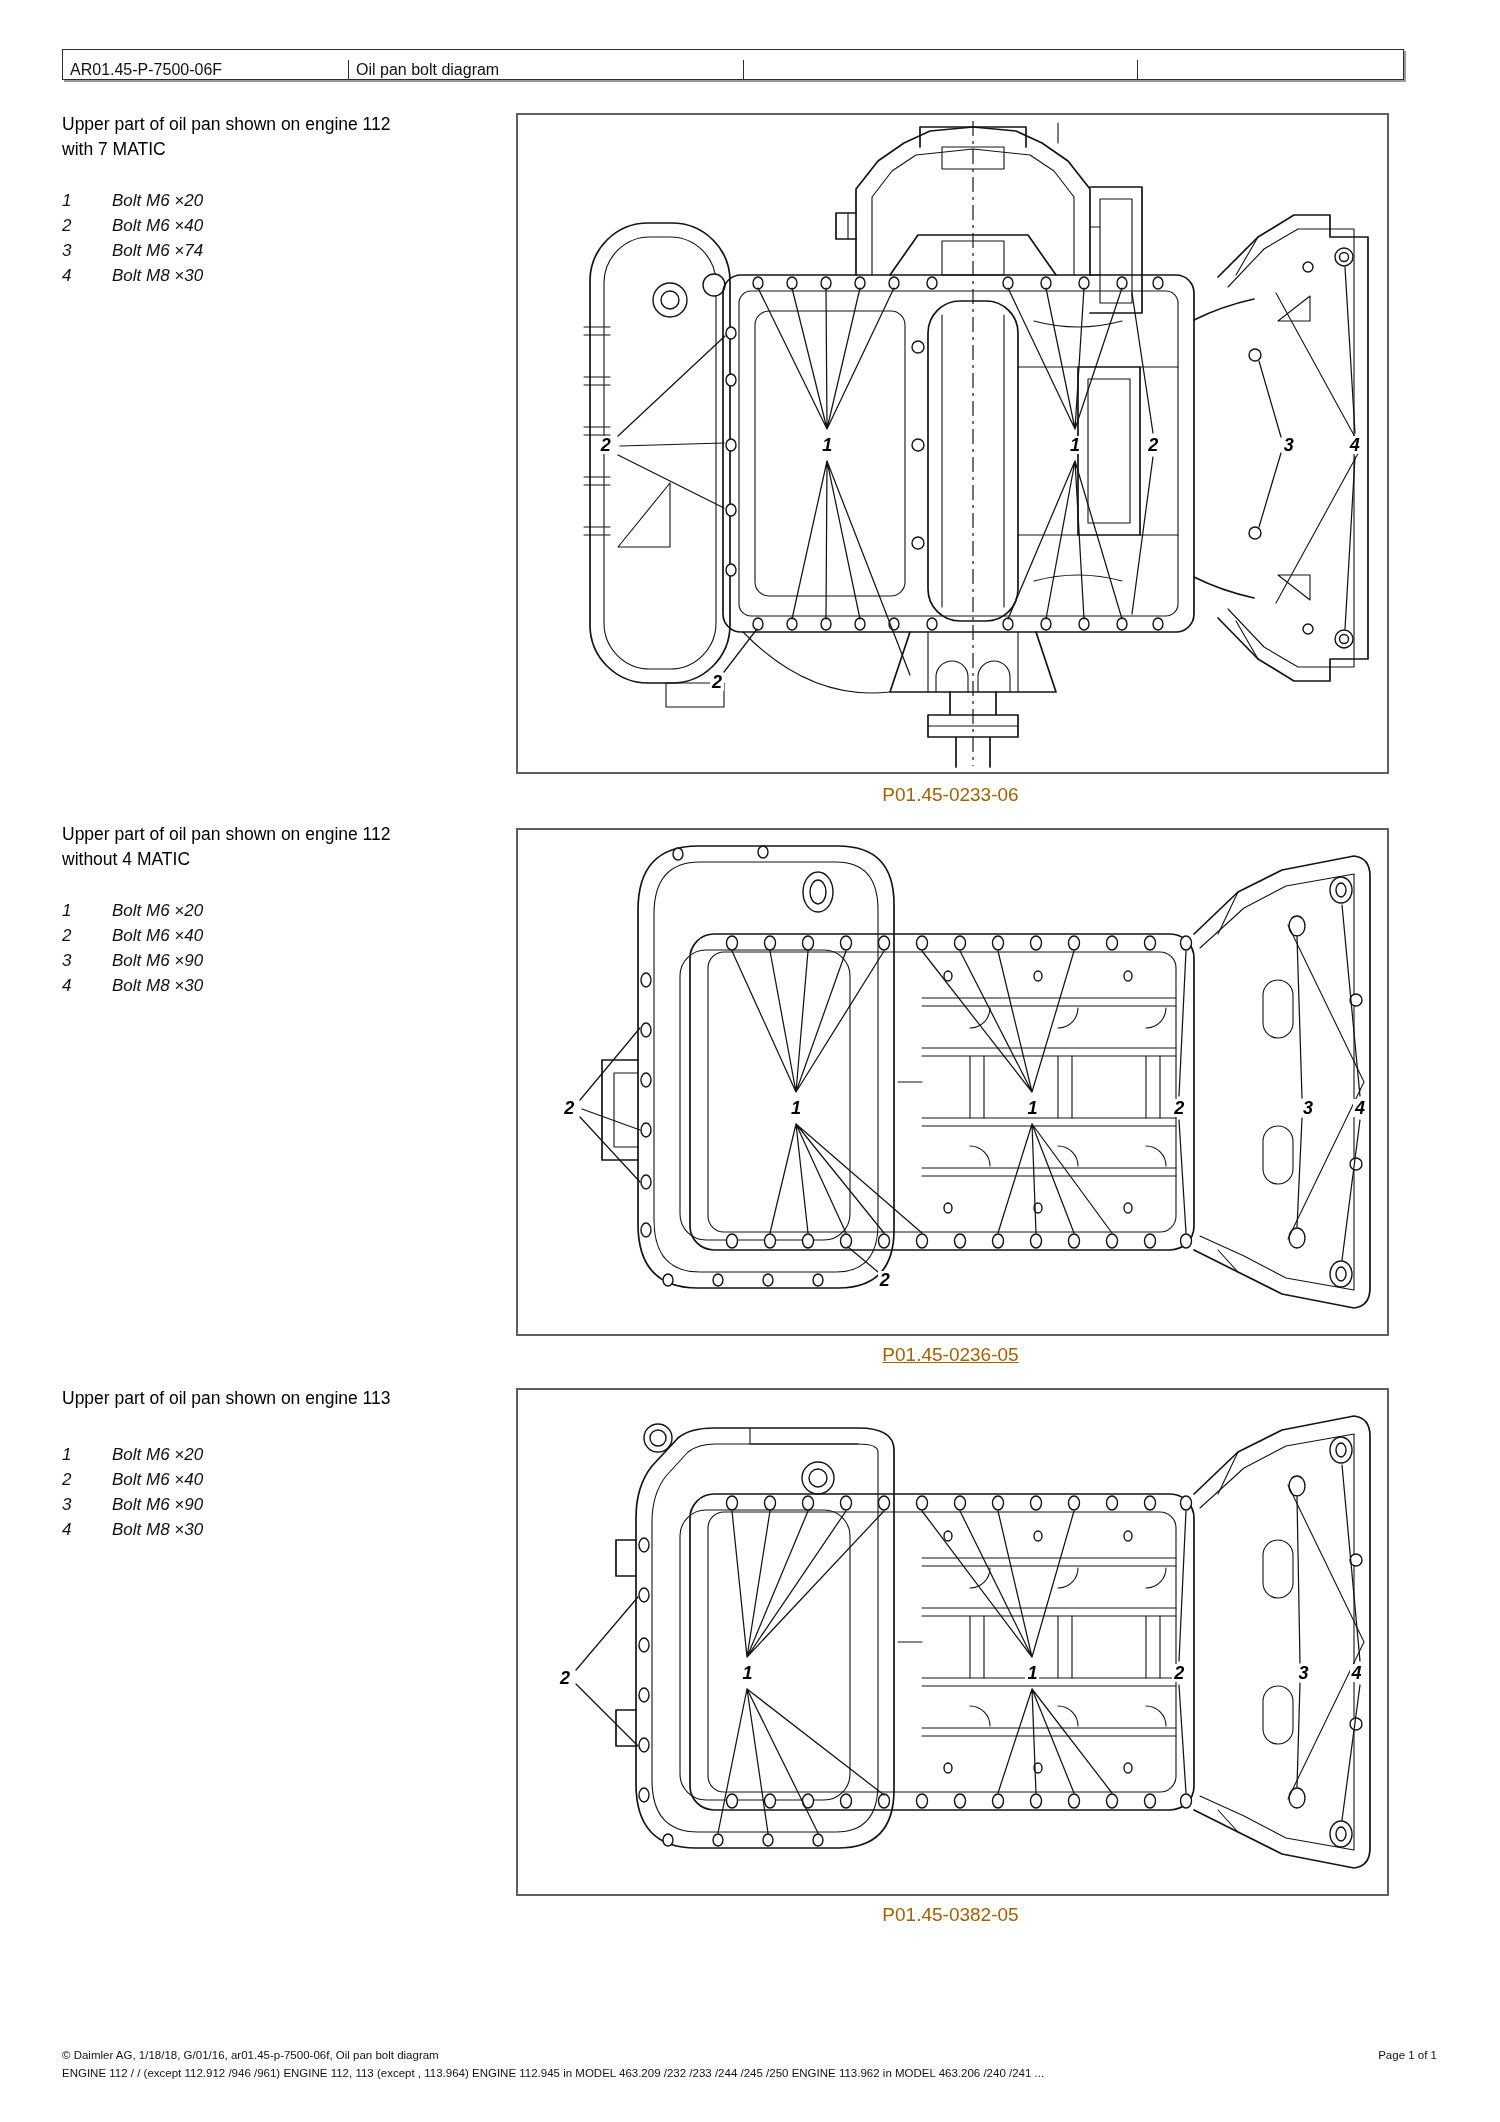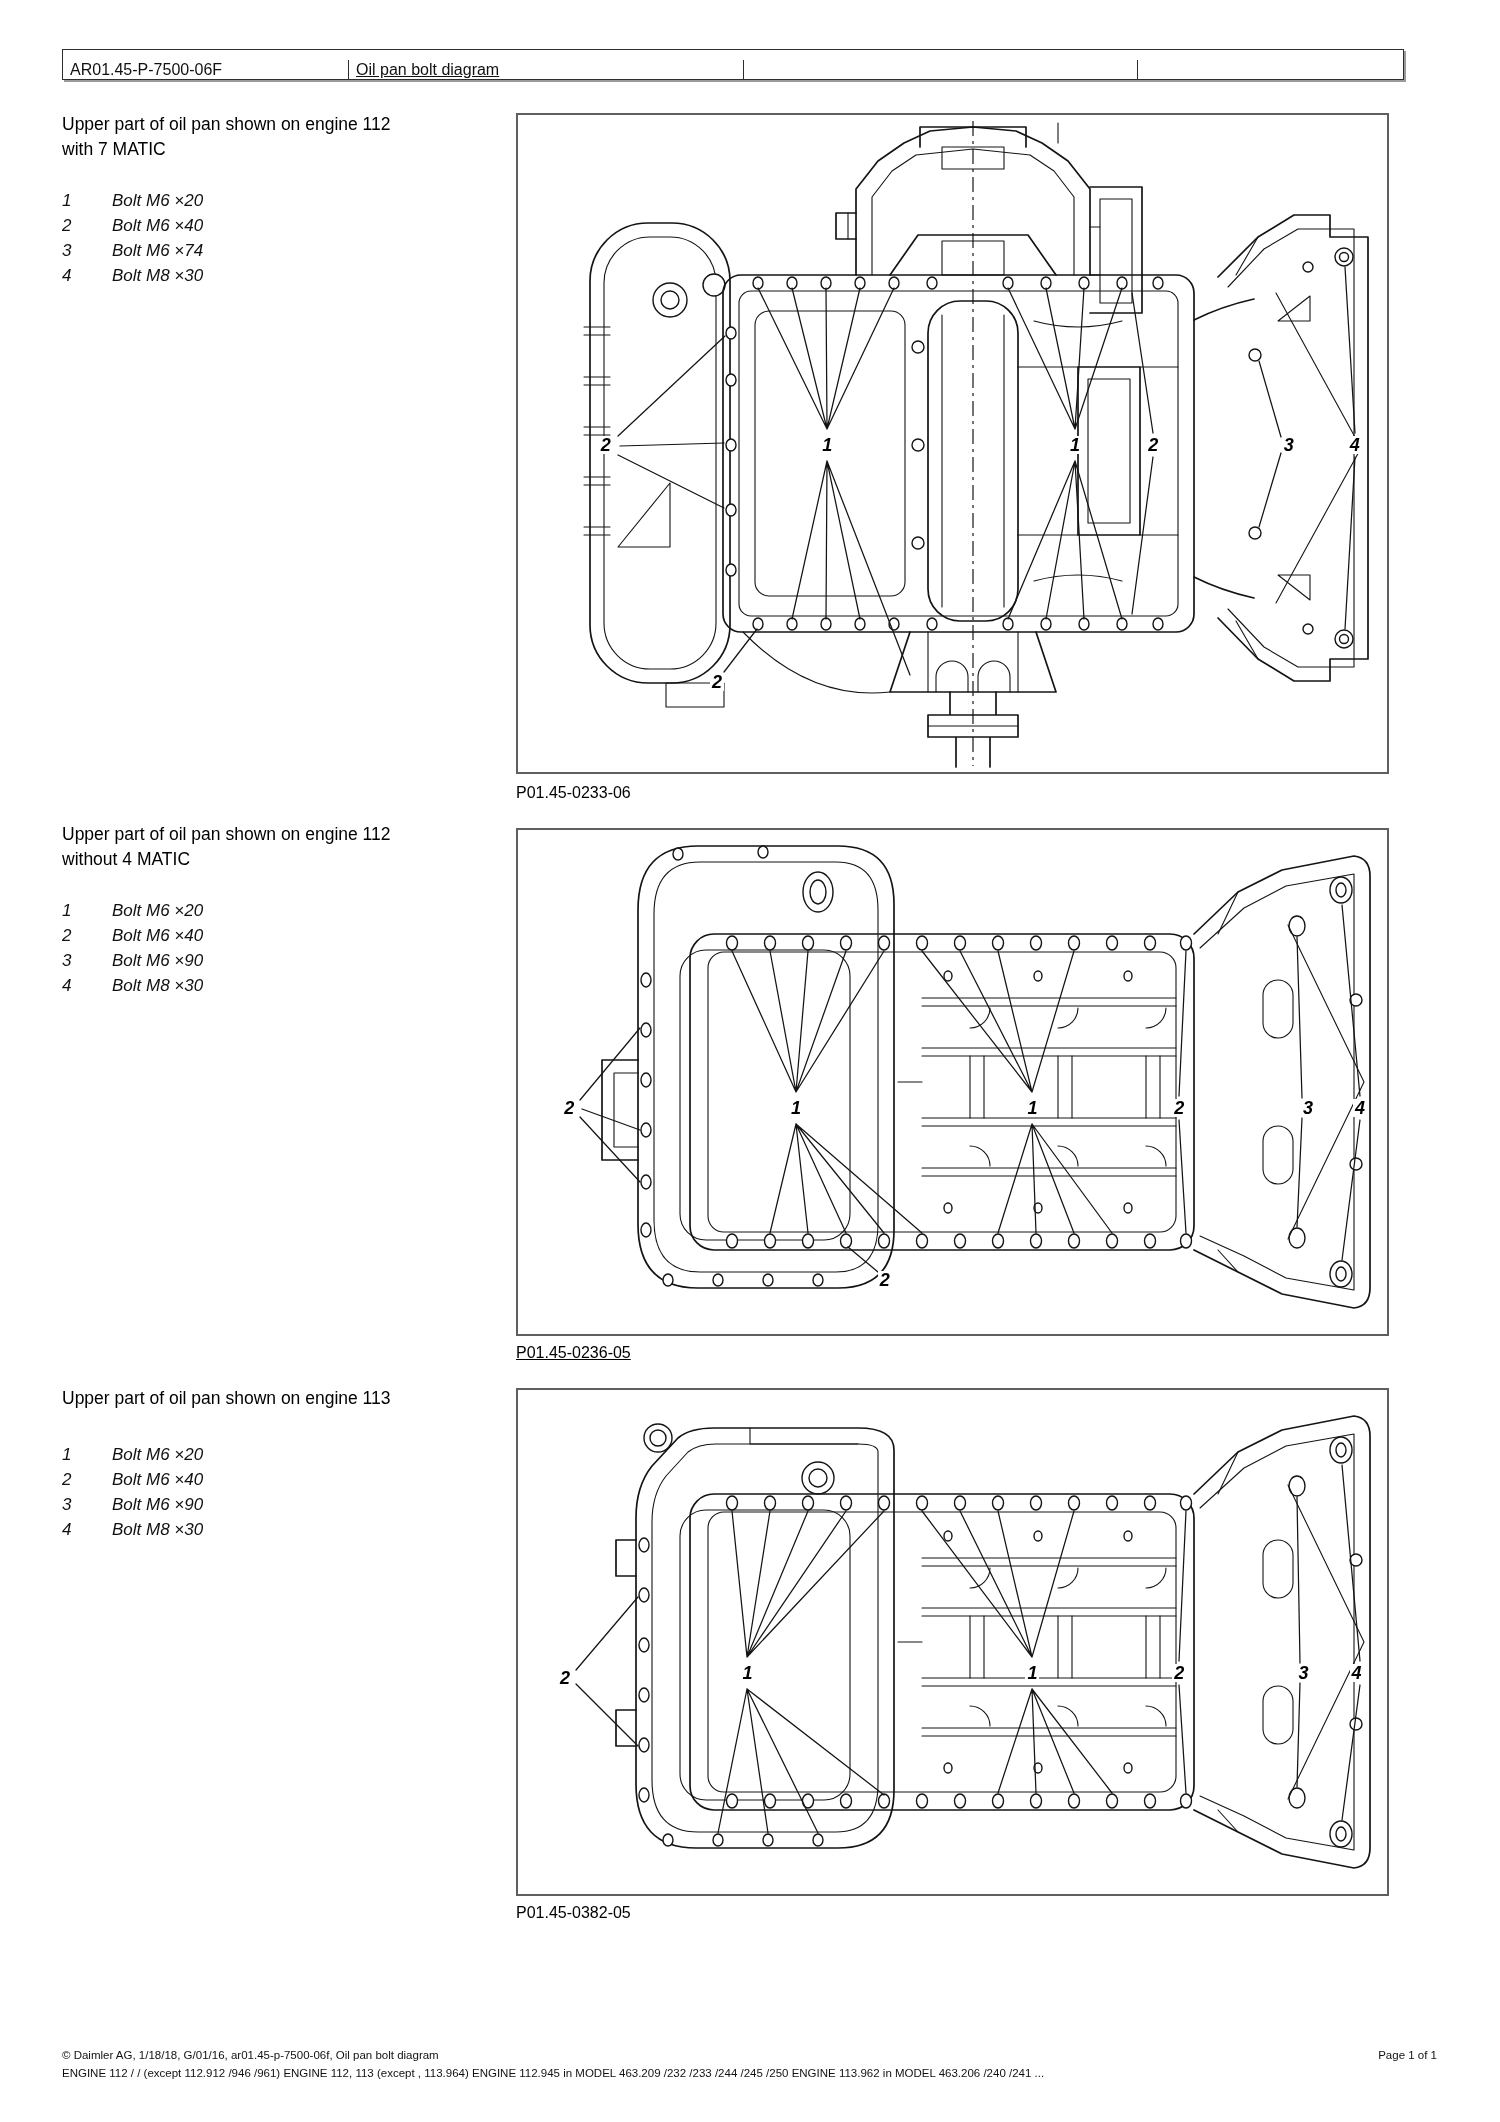--- a/index.html
+++ b/index.html
@@ -4,32 +4,32 @@
 <style>
   html,body{margin:0;padding:0;background:#fff;}
   body{width:1500px;height:2122px;position:relative;font-family:"Liberation Sans",sans-serif;color:#111;}
   
   .hdr-table{position:absolute;left:62px;top:49px;width:1342px;height:31px;display:flex;
              border:1px solid #2e2e2e;box-sizing:border-box;background:#fff;
              box-shadow:2px 2px 0 #9a9a9a;}
   .hdr-cell{border-right:1px solid #2e2e2e;box-sizing:border-box;display:flex;align-items:center;
             padding:0 7px;font-size:16px;white-space:nowrap;overflow:hidden;margin-top:10px;}
   .hdr-cell:last-child{border-right:none;}
-  .c1{width:286px;} .c2{width:395px;text-decoration:underline;} .c3{width:394px;} .c4{flex:1;}
+  .c1{width:286px;} .c2{width:395px;} .c3{width:394px;} .c4{flex:1;}
   
   .sec-heading{position:absolute;left:62px;width:385px;font-size:17.5px;font-weight:normal;
                line-height:25px;color:#000;}
   .legend{position:absolute;left:62px;width:420px;font-size:17px;font-style:italic;line-height:25px;}
   .legend-row{display:flex;}
   .legend-num{width:50px;flex:0 0 50px;}
   
   .figbox{position:absolute;left:516px;width:869px;border:2px solid #5f5f5f;box-sizing:content-box;
           background:#fff;}
   .figbox svg{display:block;}
-  .figcode{position:absolute;width:869px;left:516px;text-align:left;font-size:16px;color:#000000;}
+  .figcode{position:absolute;width:869px;left:516px;text-align:center;font-size:19px;color:#a16207;}
   .callout{position:absolute;transform:translate(-50%,-50%);font-size:18px;font-weight:bold;
            font-style:italic;color:#000;background:#fff;padding:0 2px;line-height:18px;}
   
   .ln{fill:none;stroke:#141414;stroke-width:1.7;stroke-linejoin:round;stroke-linecap:round;}
   .ln2{fill:none;stroke:#141414;stroke-width:1.1;stroke-linejoin:round;stroke-linecap:round;}
   .ldr{fill:none;stroke:#141414;stroke-width:1.25;stroke-linecap:round;}
   .hole{fill:#fff;stroke:#141414;stroke-width:1.4;}
   .cl{stroke:#141414;stroke-width:1.2;stroke-dasharray:15 5 3 5;}
   
   .footer{position:absolute;left:62px;top:2046px;width:1375px;font-size:11.5px;line-height:18px;color:#111;}

